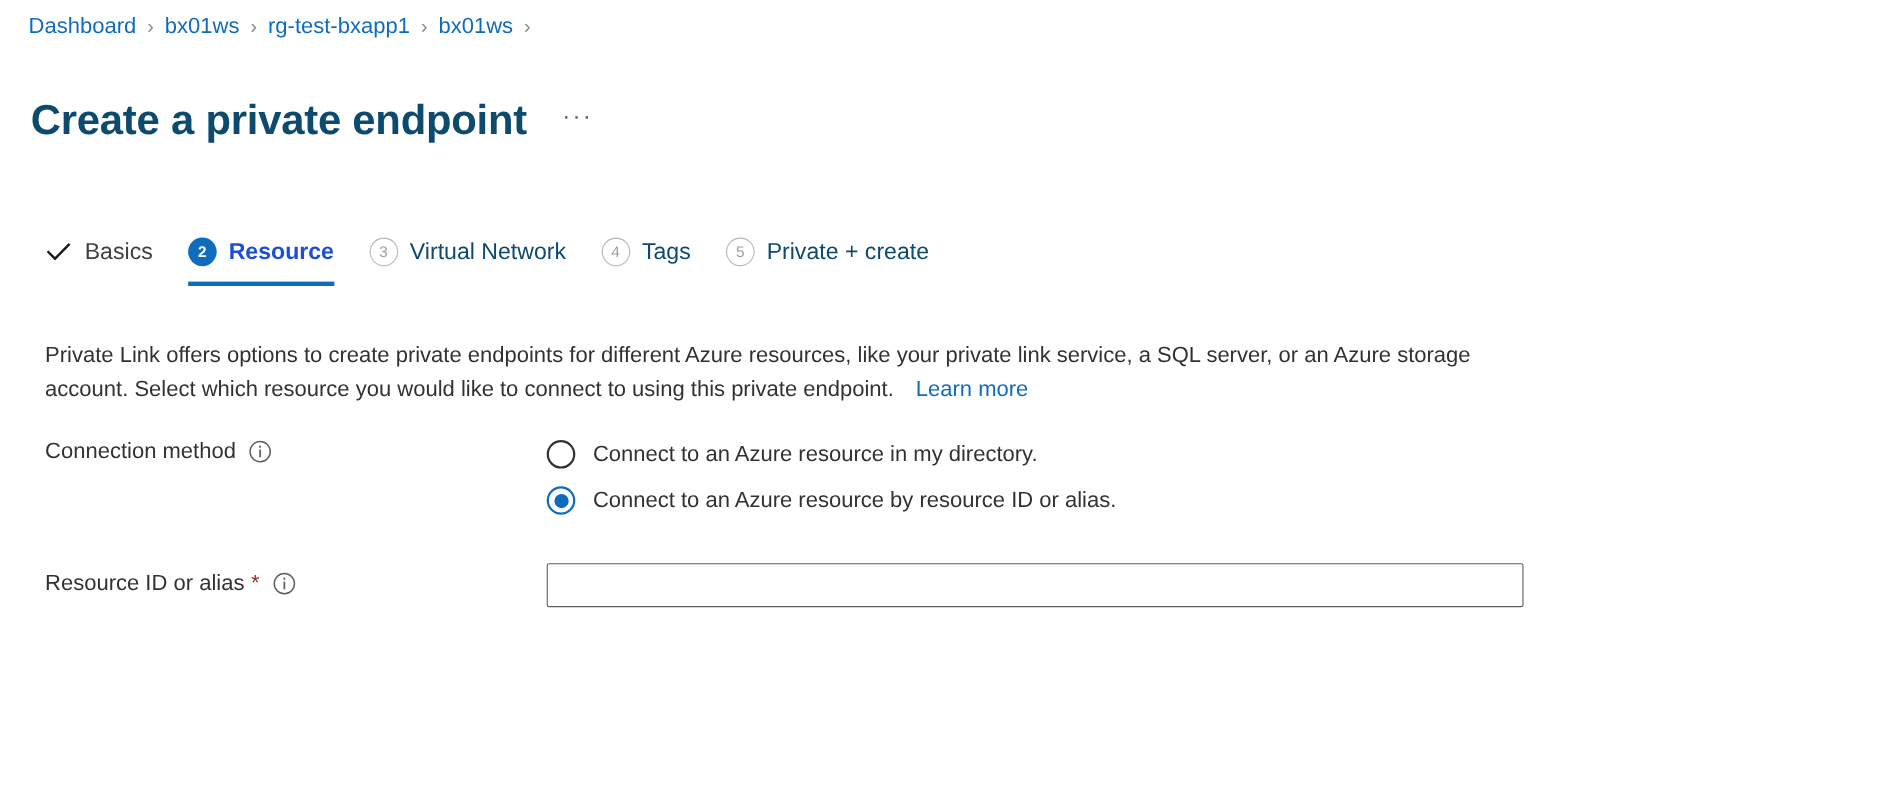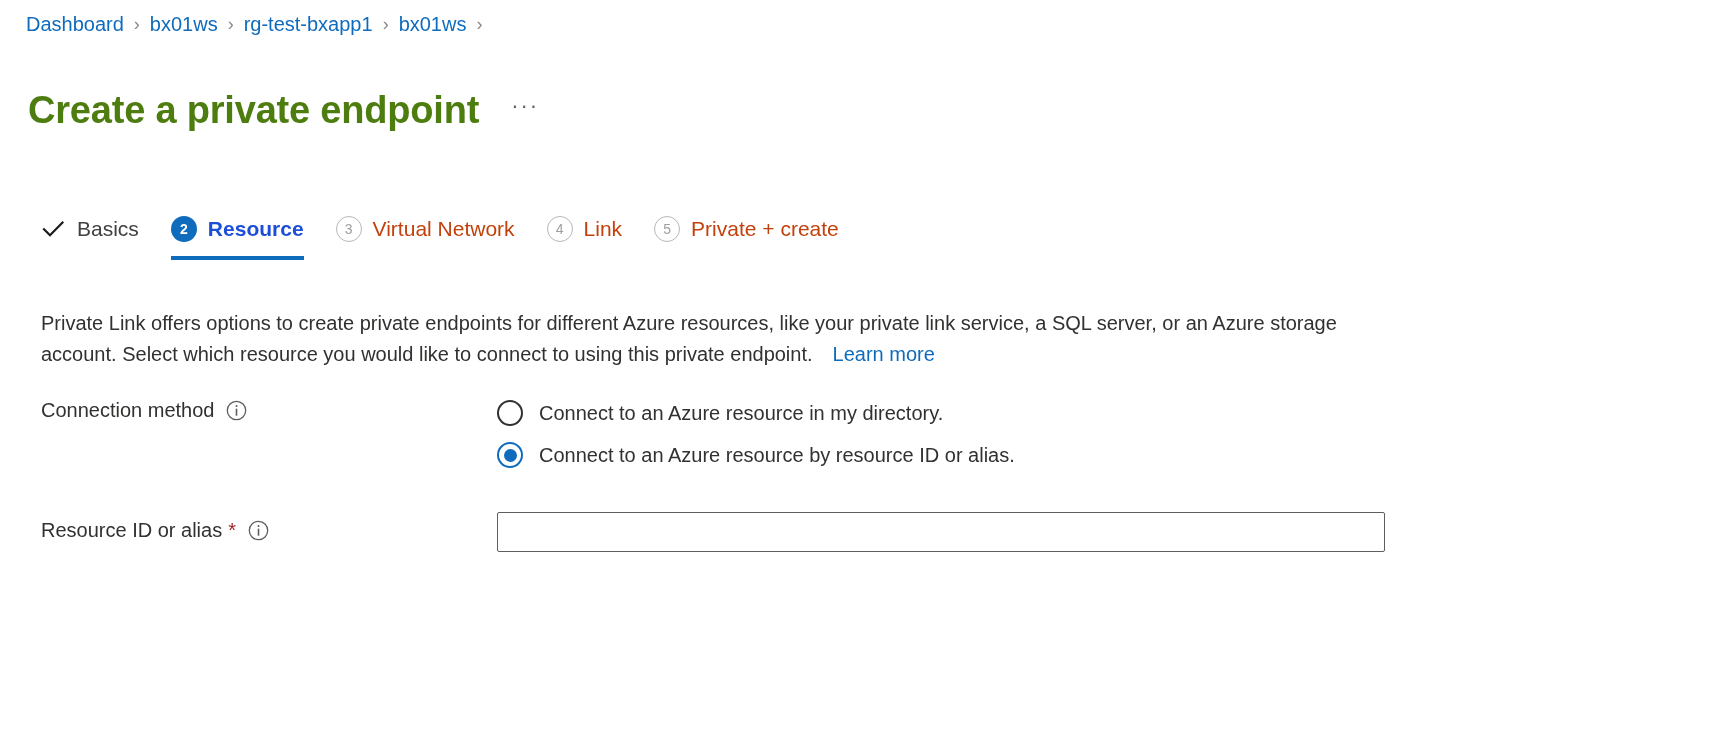--- a/index.html
+++ b/index.html
@@ -51,21 +51,21 @@
     position: absolute;
     left: 28px;
     top: 60px;
     display: flex;
     align-items: center;
   }
   .page-title {
     font-size: 38px;
     line-height: 50px;
     font-weight: 600;
-    color: #4d7c0f;
+    color: #0c4a6e;
     letter-spacing: -0.2px;
     white-space: nowrap;
   }
   .title-ellipsis {
     margin-left: 28px;
     color: #605e5c;
     font-size: 22px;
     line-height: 20px;
     letter-spacing: 2px;
     cursor: pointer;
@@ -94,21 +94,21 @@
   .tab.disabled { cursor: default; }
   .tab-label {
     font-size: 21px;
     line-height: 28px;
     color: #323130;
   }
   .tab.active .tab-label {
     font-weight: 700;
     color: #1d4ed8;
   }
-  .tab.disabled .tab-label { color: #c2410c; }
+  .tab.disabled .tab-label { color: #0c4a6e; }
   .tab.done .tab-label { color: #404040; }
 
   .tab-underline {
     position: absolute;
     left: 0;
     right: 0;
     bottom: -4px;
     height: 4px;
     background: #0f6cbd;
     border-radius: 0;
@@ -286,21 +286,21 @@
       <span class="tab-underline"></span>
     </div>
 
     <div class="tab disabled">
       <span class="step-badge outline">3</span>
       <span class="tab-label">Virtual Network</span>
     </div>
 
     <div class="tab disabled">
       <span class="step-badge outline">4</span>
-      <span class="tab-label">Link</span>
+      <span class="tab-label">Tags</span>
     </div>
 
     <div class="tab disabled">
       <span class="step-badge outline">5</span>
       <span class="tab-label">Private + create</span>
     </div>
 
   </div>
 
   <p class="description">

